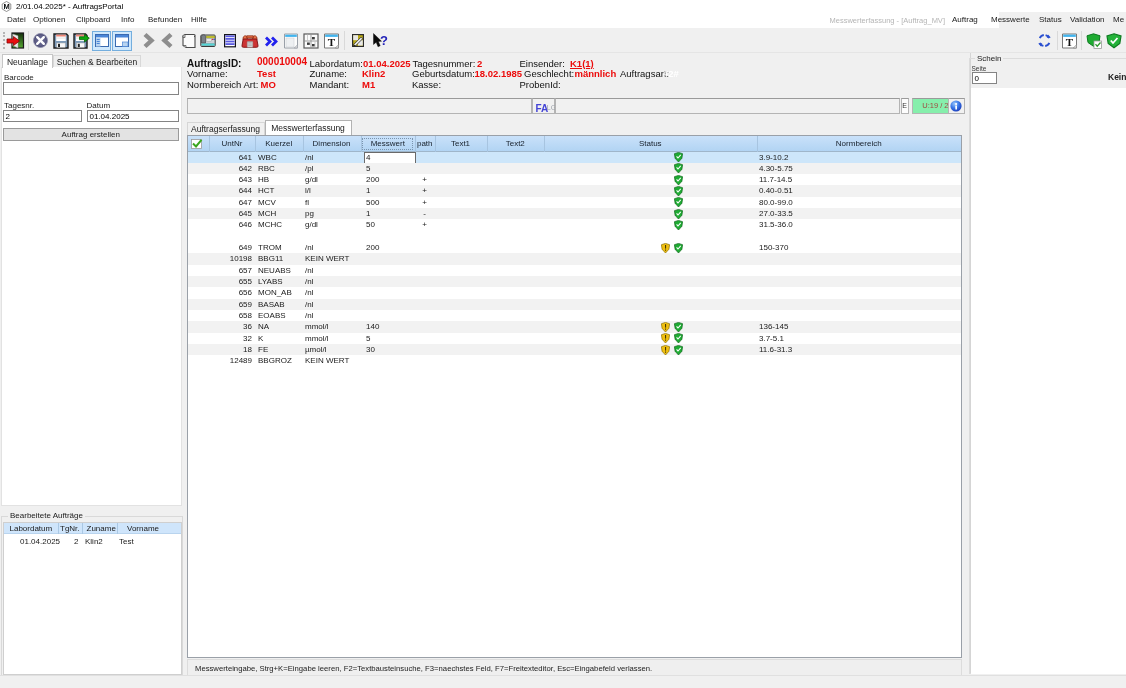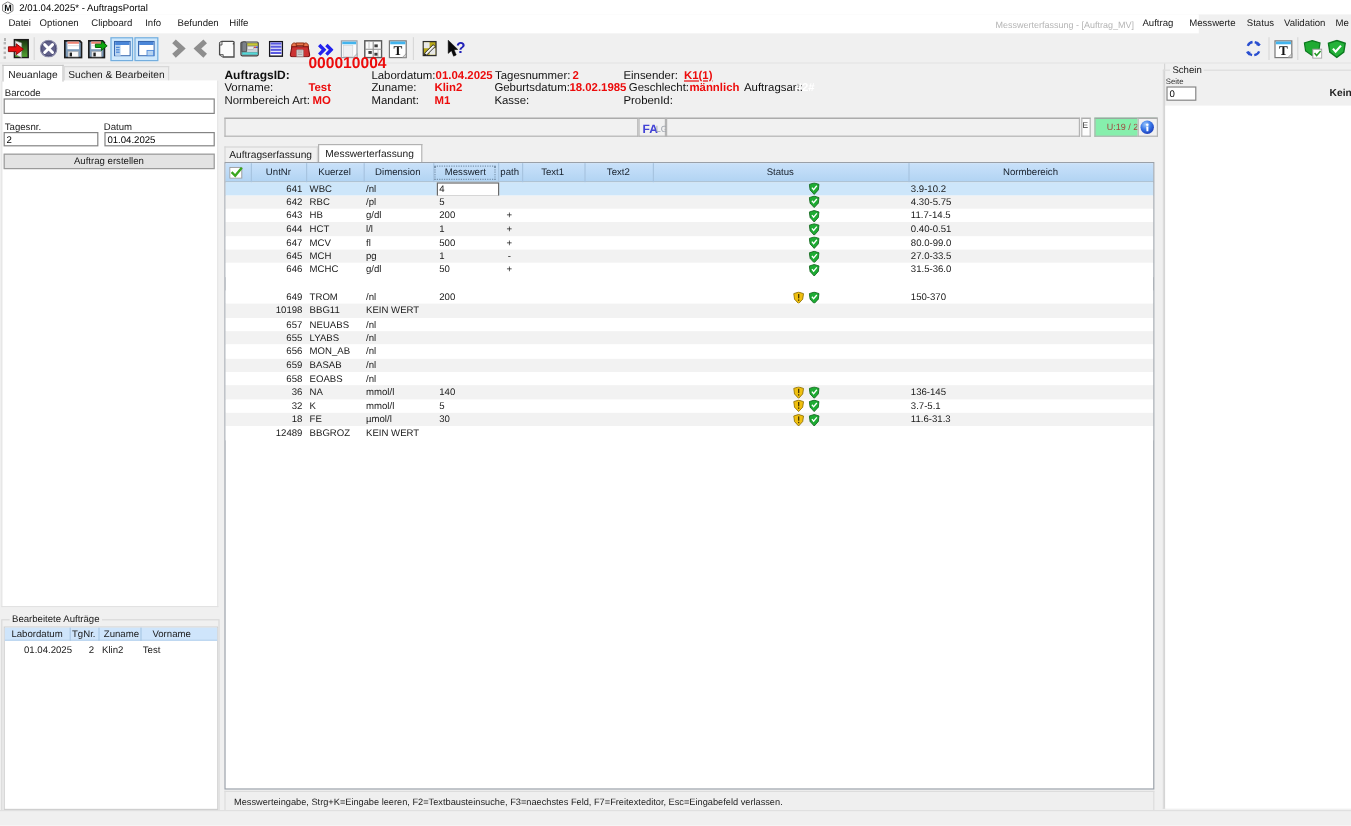--- a/index.html
+++ b/index.html
@@ -267,21 +267,21 @@
     </div>
     <span class="abs" style="left:16px;top:14px;font-size:8px">01.04.2025</span>
     <span class="abs" style="left:70px;top:14px;font-size:8px">2</span>
     <span class="abs" style="left:81px;top:14px;font-size:8px">Klin2</span>
     <span class="abs" style="left:115px;top:14px;font-size:8px">Test</span>
   </div>
 </div>
 <span class="abs" style="left:8px;top:511px;font-size:8px;background:#f0f0f0;padding:0 2px;z-index:2">Bearbeitete Aufträge</span>
 
 <span class="ph lbl" style="left:187px;top:57.5px;font-weight:bold;font-size:10px">AuftragsID:</span>
-<span class="ph red" style="left:257px;top:45px;font-size:13px">000010004</span>
+<span class="ph red" style="left:257px;top:56px;font-size:10px">000010004</span>
 <span class="ph lbl" style="left:309.5px;top:57.5px">Labordatum:</span>
 <span class="ph red" style="left:363px;top:57.5px">01.04.2025</span>
 <span class="ph lbl" style="left:412.5px;top:57.5px">Tagesnummer:</span>
 <span class="ph red" style="left:477px;top:57.5px">2</span>
 <span class="ph lbl" style="left:519.5px;top:57.5px">Einsender:</span>
 <span class="ph red" style="left:570px;top:57.5px;text-decoration:underline">K1(1)</span>
 
 <span class="ph lbl" style="left:187px;top:68.3px">Vorname:</span>
 <span class="ph red" style="left:257px;top:68.3px">Test</span>
 <span class="ph lbl" style="left:309.5px;top:68.3px">Zuname:</span>

